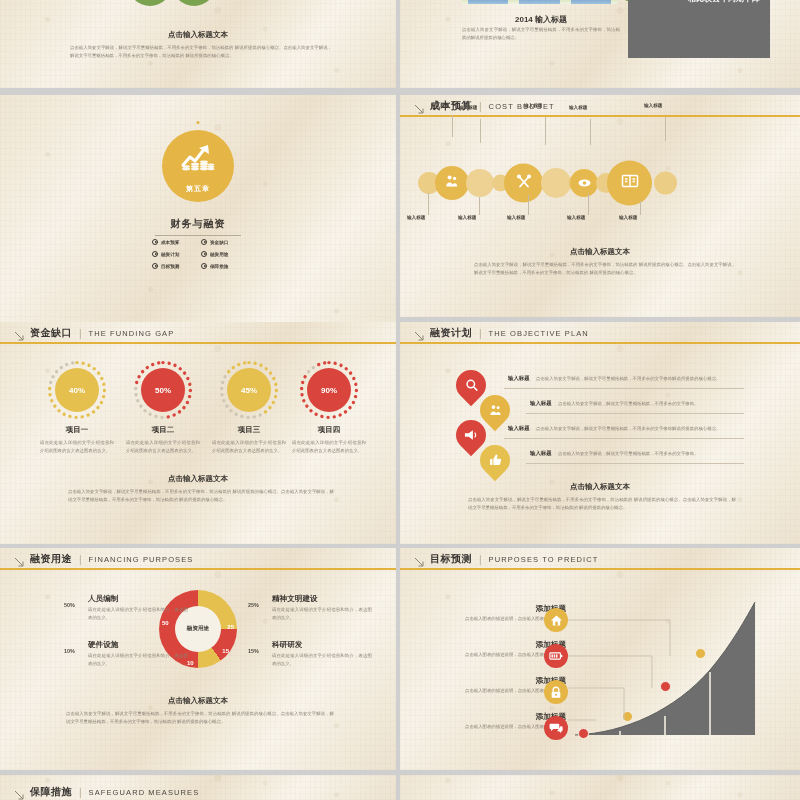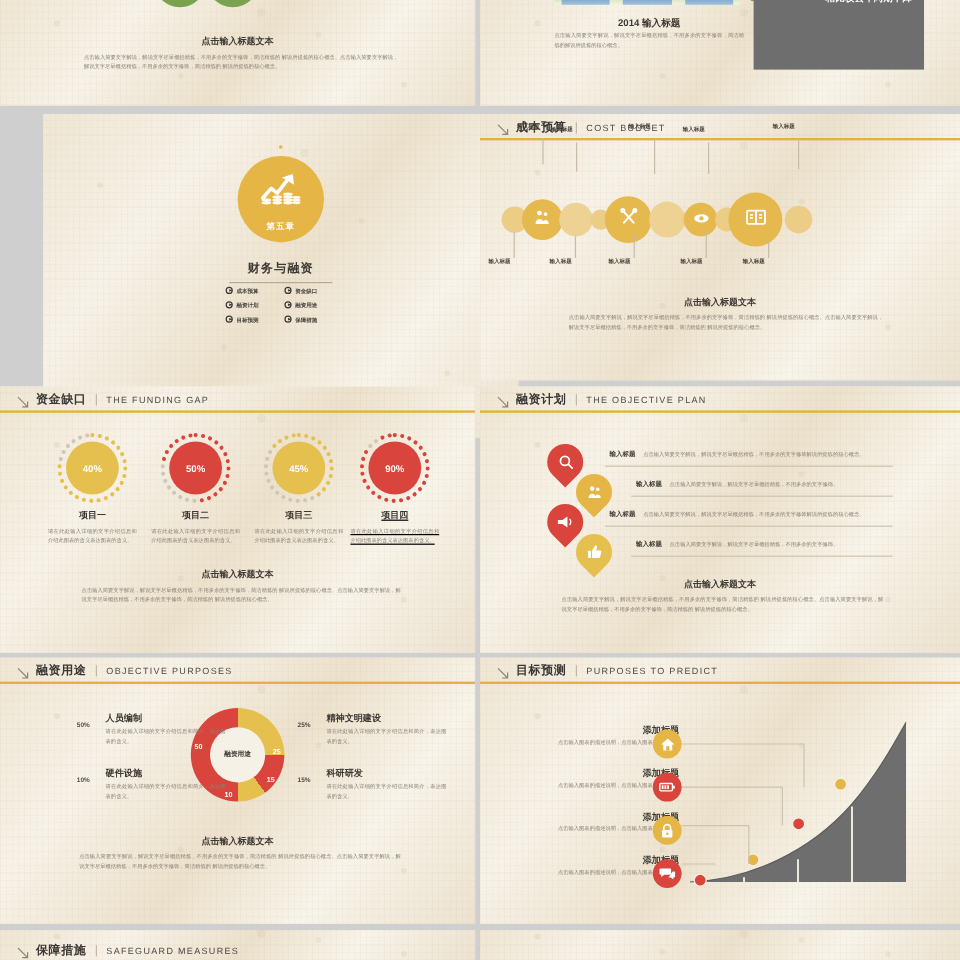--- a/index.html
+++ b/index.html
@@ -72,21 +72,21 @@
      font-size:8px; font-weight:bold; color:#3c3833; }
   #s-top-right .para{ position:absolute; top:26px; left:62px; width:158px; }
   .gray-panel{
     position:absolute; left:228px; top:-34px; width:142px; height:92px;
     background:#6e6e6e;
   }
   .gray-panel .gp-l2{ position:absolute; top:27px; left:0; right:10px; text-align:right;
      color:#fff; font-size:8px; font-weight:bold; }
 
   
-  #s-chapter{ left:0; top:95px; width:396px; height:270px;margin-left:36px; }
+  #s-chapter{ left:0; top:95px; width:396px; height:270px; }
   .chap-circle{
     position:absolute; left:50%; top:35px; transform:translateX(-50%);
     width:72px; height:72px; border-radius:50%; background:#e5b545;
     display:flex; flex-direction:column; align-items:center; justify-content:flex-end;
     padding-bottom:8px;
   }
   .chap-circle .chart-ico{ position:absolute; top:12px; left:50%; transform:translateX(-50%); }
   .chap-circle .cn{ font-size:7px; font-weight:bold; color:#fff; letter-spacing:1px; }
   .chap-spark{ position:absolute; left:50%; top:26px; transform:translateX(-50%);
      width:3px; height:3px; background:#e5b545; border-radius:50%; }
@@ -476,21 +476,21 @@
           <circle cx="30" cy="2.6" r="1.7" fill="#e5c04f" transform="rotate(325 30 30)"></circle>
           <circle cx="30" cy="2.6" r="1.7" fill="#e5c04f" transform="rotate(338 30 30)"></circle>
           <circle cx="30" cy="2.6" r="1.7" fill="#e5c04f" transform="rotate(351 30 30)"></circle>
         </svg>
         <div class="core" style="background:#e5c04f">45%</div>
       </div>
       <div class="gap-name">项目三</div>
       <div class="gap-desc body-txt">请在此处输入详细的文字介绍信息和介绍此图表的含义表达图表的含义。</div>
     </div>
 
-    <div class="gap-col" style="left:288px;text-decoration:underline;">
+    <div class="gap-col" style="left:288px;">
       <div class="ring">
         <svg class="dots" viewBox="0 0 60 60">
           <circle cx="30" cy="2.6" r="1.7" fill="#d9453c" transform="rotate(0 30 30)"></circle>
           <circle cx="30" cy="2.6" r="1.7" fill="#d9453c" transform="rotate(13 30 30)"></circle>
           <circle cx="30" cy="2.6" r="1.7" fill="#d9453c" transform="rotate(26 30 30)"></circle>
           <circle cx="30" cy="2.6" r="1.7" fill="#d9453c" transform="rotate(39 30 30)"></circle>
           <circle cx="30" cy="2.6" r="1.7" fill="#d9453c" transform="rotate(52 30 30)"></circle>
           <circle cx="30" cy="2.6" r="1.7" fill="#d9453c" transform="rotate(65 30 30)"></circle>
           <circle cx="30" cy="2.6" r="1.7" fill="#d9453c" transform="rotate(78 30 30)"></circle>
           <circle cx="30" cy="2.6" r="1.7" fill="#d9453c" transform="rotate(91 30 30)"></circle>
@@ -589,21 +589,21 @@
   <div class="slide" id="s-purpose">
     <div class="shead">
       <div class="inner">
         <span class="arrow-ico">
           <svg width="11" height="11" viewBox="0 0 11 11">
               <path d="M1 1 L9 9 M9 4.5 L9 9 L4.5 9" fill="none" stroke="#8d8475" stroke-width="1"></path>
             </svg>
         </span>
         <span class="cn-title">融资用途</span>
         <span class="bar-sep">|</span>
-        <span class="en-title">OBJECTIVE PURPOSES</span>
+        <span class="en-title">FINANCING PURPOSES</span>
       </div>
       <div class="rule"></div>
     </div>
 
     <div class="donut" style="background:conic-gradient(#e5c04f 0deg 90deg, #d9453c 90deg 144deg, #e5c04f 144deg 180deg, #d9453c 180deg 360deg);">
       <div class="dv" style="left:3px; top:30px;">50</div>
       <div class="dv" style="right:3px; top:34px;">25</div>
       <div class="dv" style="right:8px; bottom:14px;">15</div>
       <div class="dv" style="left:28px; bottom:2px;">10</div>
       <div class="hole">融资用途</div>

